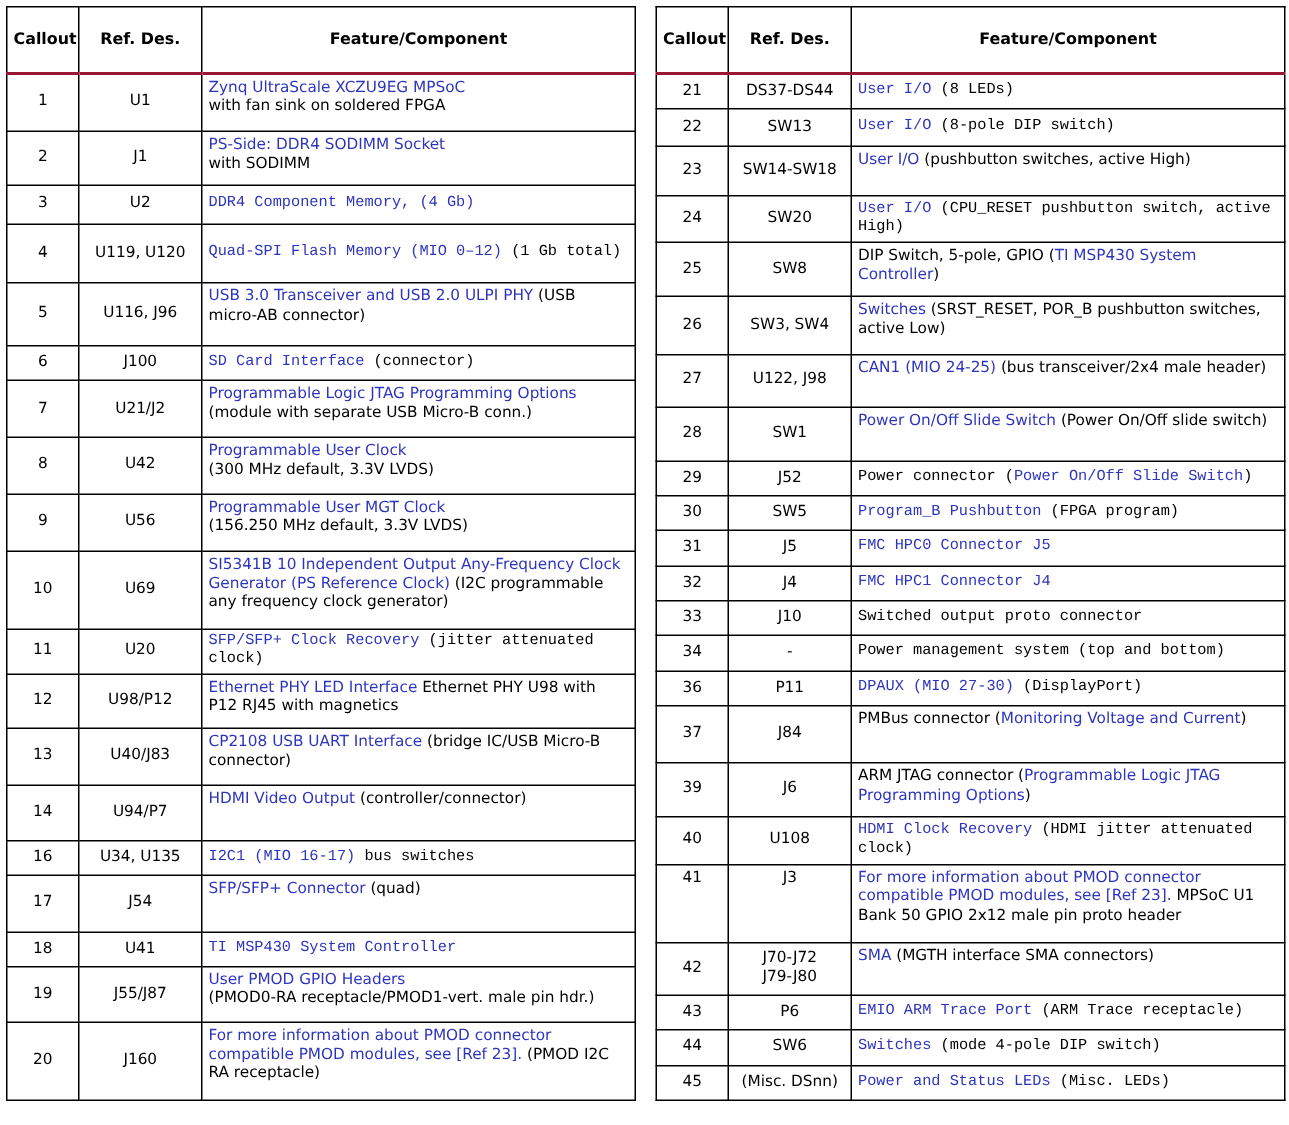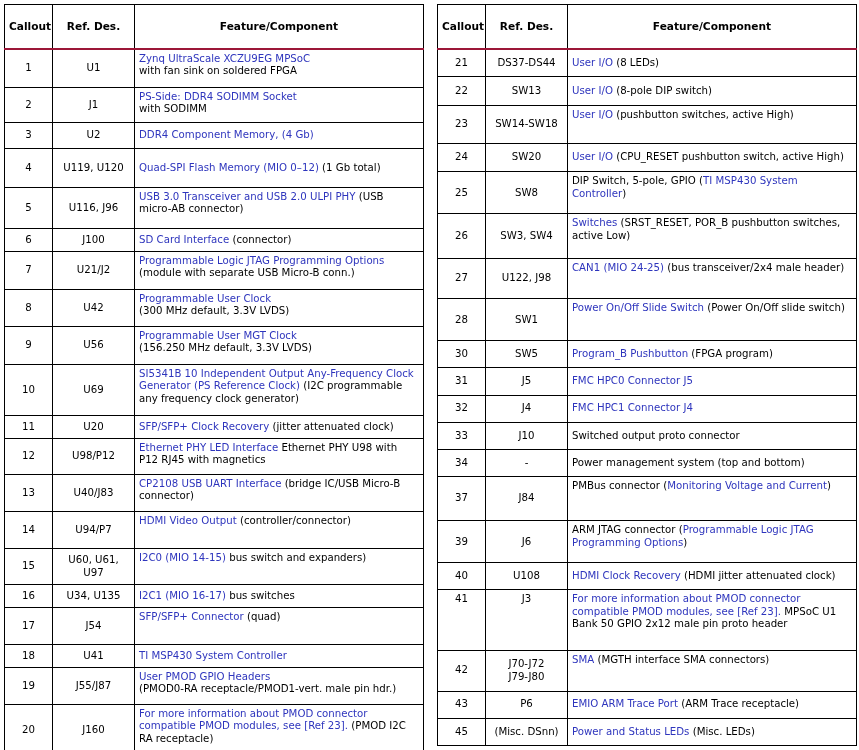--- a/index.html
+++ b/index.html
@@ -14,21 +14,21 @@
     color: #000000;
     overflow: hidden;
   }
   .page {
     position: relative;
     width: 859px;
     height: 750px;
     display: flex;
     justify-content: space-between;
     box-sizing: border-box;
-    padding: 4px 2px 4px 4px;
+    padding: 4px 2px 16px 4px;
   }
   table.callout-table {
     border-collapse: collapse;
     table-layout: fixed;
     border: 1px solid #000000;
     font-size: 10.2px;
     line-height: 1.22;
   }
   table.callout-table.left  { width: 420px; }
   table.callout-table.right { width: 420px; }
@@ -58,21 +58,21 @@
   td.c-ref {
     text-align: center;
     vertical-align: middle;
   }
   td.c-feat {
     text-align: left;
     vertical-align: top;
     padding-top: 3px;
   }
   
-  tr.vcent td.c-feat { vertical-align: middle; padding-top: 2px; }
+  tr.vcent td.c-feat { vertical-align: middle; padding-top: 2px; font-family: Liberation Mono, monospace; }
   tr.tall td.c-callout { vertical-align: middle; }
   tr.toptop td.c-callout { vertical-align: top; padding-top: 3px; }
   tr.toptop td.c-ref { vertical-align: top; padding-top: 3px; }
 
   .lnk { color: #2e35bd; }
   .plain { color: #000000; }
   td.c-feat span { white-space: normal; }
 </style>
 </head>
 <body>
@@ -156,25 +156,20 @@
         <tr class="tall" style="height: 37px; border-radius: 15px;">
           <td class="c-callout">13</td>
           <td class="c-ref">U40/J83</td>
           <td class="c-feat"><span class="lnk">CP2108 USB UART Interface</span><span class="plain"> (bridge IC/USB Micro-B connector)</span></td>
         </tr>
         <tr class="tall" style="height: 37px;">
           <td class="c-callout">14</td>
           <td class="c-ref">U94/P7</td>
           <td class="c-feat"><span class="lnk">HDMI Video Output</span><span class="plain"> (controller/connector)</span></td>
         </tr>
-        <tr class="tall" style="height: 36px;">
-          <td class="c-callout">15</td>
-          <td class="c-ref">U60, U61,<br>U97</td>
-          <td class="c-feat"><span class="lnk">I2C0 (MIO 14-15)</span><span class="plain"> bus switch and expanders)</span></td>
-        </tr>
         <tr class="vcent tall" style="height: 23px;">
           <td class="c-callout">16</td>
           <td class="c-ref">U34, U135</td>
           <td class="c-feat"><span class="lnk">I2C1 (MIO 16-17)</span><span class="plain"> bus switches</span></td>
         </tr>
         <tr class="tall" style="height: 37px;">
           <td class="c-callout">17</td>
           <td class="c-ref">J54</td>
           <td class="c-feat"><span class="lnk">SFP/SFP+ Connector</span><span class="plain"> (quad)</span></td>
         </tr>
@@ -244,20 +239,25 @@
           <td class="c-callout">27</td>
           <td class="c-ref">U122, J98</td>
           <td class="c-feat"><span class="lnk">CAN1 (MIO 24-25)</span><span class="plain"> (bus transceiver/2x4 male header)</span></td>
         </tr>
         <tr class="tall" style="height: 34px;">
           <td class="c-callout">28</td>
           <td class="c-ref">SW1</td>
           <td class="c-feat"><span class="lnk">Power On/Off Slide Switch</span><span class="plain"> (Power On/Off slide switch)</span></td>
         </tr>
         <tr class="vcent tall" style="height: 22px;">
+          <td class="c-callout">29</td>
+          <td class="c-ref">J52</td>
+          <td class="c-feat"><span class="plain">Power connector (</span><span class="lnk">Power On/Off Slide Switch</span><span class="plain">)</span></td>
+        </tr>
+        <tr class="vcent tall" style="height: 22px;">
           <td class="c-callout">30</td>
           <td class="c-ref">SW5</td>
           <td class="c-feat"><span class="lnk">Program_B Pushbutton</span><span class="plain"> (FPGA program)</span></td>
         </tr>
         <tr class="vcent tall" style="height: 22px;">
           <td class="c-callout">31</td>
           <td class="c-ref">J5</td>
           <td class="c-feat"><span class="lnk">FMC HPC0 Connector J5</span></td>
         </tr>
         <tr class="vcent tall" style="height: 22px;">
@@ -267,20 +267,25 @@
         </tr>
         <tr class="vcent tall" style="height: 22px;">
           <td class="c-callout">33</td>
           <td class="c-ref">J10</td>
           <td class="c-feat"><span class="plain">Switched output proto connector</span></td>
         </tr>
         <tr class="vcent tall" style="height: 22px;">
           <td class="c-callout">34</td>
           <td class="c-ref">-</td>
           <td class="c-feat"><span class="plain">Power management system (top and bottom)</span></td>
+        </tr>
+        <tr class="vcent tall" style="height: 22px;">
+          <td class="c-callout">36</td>
+          <td class="c-ref">P11</td>
+          <td class="c-feat"><span class="lnk">DPAUX (MIO 27-30)</span><span class="plain"> (DisplayPort)</span></td>
         </tr>
         <tr class="tall" style="height: 36px;">
           <td class="c-callout">37</td>
           <td class="c-ref">J84</td>
           <td class="c-feat"><span class="plain">PMBus connector (</span><span class="lnk">Monitoring Voltage and Current</span><span class="plain">)</span></td>
         </tr>
         <tr class="tall" style="height: 34px; margin-top: 27px;">
           <td class="c-callout">39</td>
           <td class="c-ref">J6</td>
           <td class="c-feat"><span class="plain">ARM JTAG connector (</span><span class="lnk">Programmable Logic JTAG Programming Options</span><span class="plain">)</span></td>
@@ -299,20 +304,25 @@
           <td class="c-callout">42</td>
           <td class="c-ref">J70-J72<br>J79-J80</td>
           <td class="c-feat"><span class="lnk">SMA</span><span class="plain"> (MGTH interface SMA connectors)</span></td>
         </tr>
         <tr class="vcent tall" style="height: 22px;">
           <td class="c-callout">43</td>
           <td class="c-ref">P6</td>
           <td class="c-feat"><span class="lnk">EMIO ARM Trace Port</span><span class="plain"> (ARM Trace receptacle)</span></td>
         </tr>
         <tr class="vcent tall" style="height: 22px;">
+          <td class="c-callout">44</td>
+          <td class="c-ref">SW6</td>
+          <td class="c-feat"><span class="lnk">Switches</span><span class="plain"> (mode 4-pole DIP switch)</span></td>
+        </tr>
+        <tr class="vcent tall" style="height: 22px;">
           <td class="c-callout">45</td>
           <td class="c-ref">(Misc. DSnn)</td>
           <td class="c-feat"><span class="lnk">Power and Status LEDs</span><span class="plain"> (Misc. LEDs)</span></td>
         </tr>
       </tbody>
   </table>
 
 </div>
 
 </body></html>

